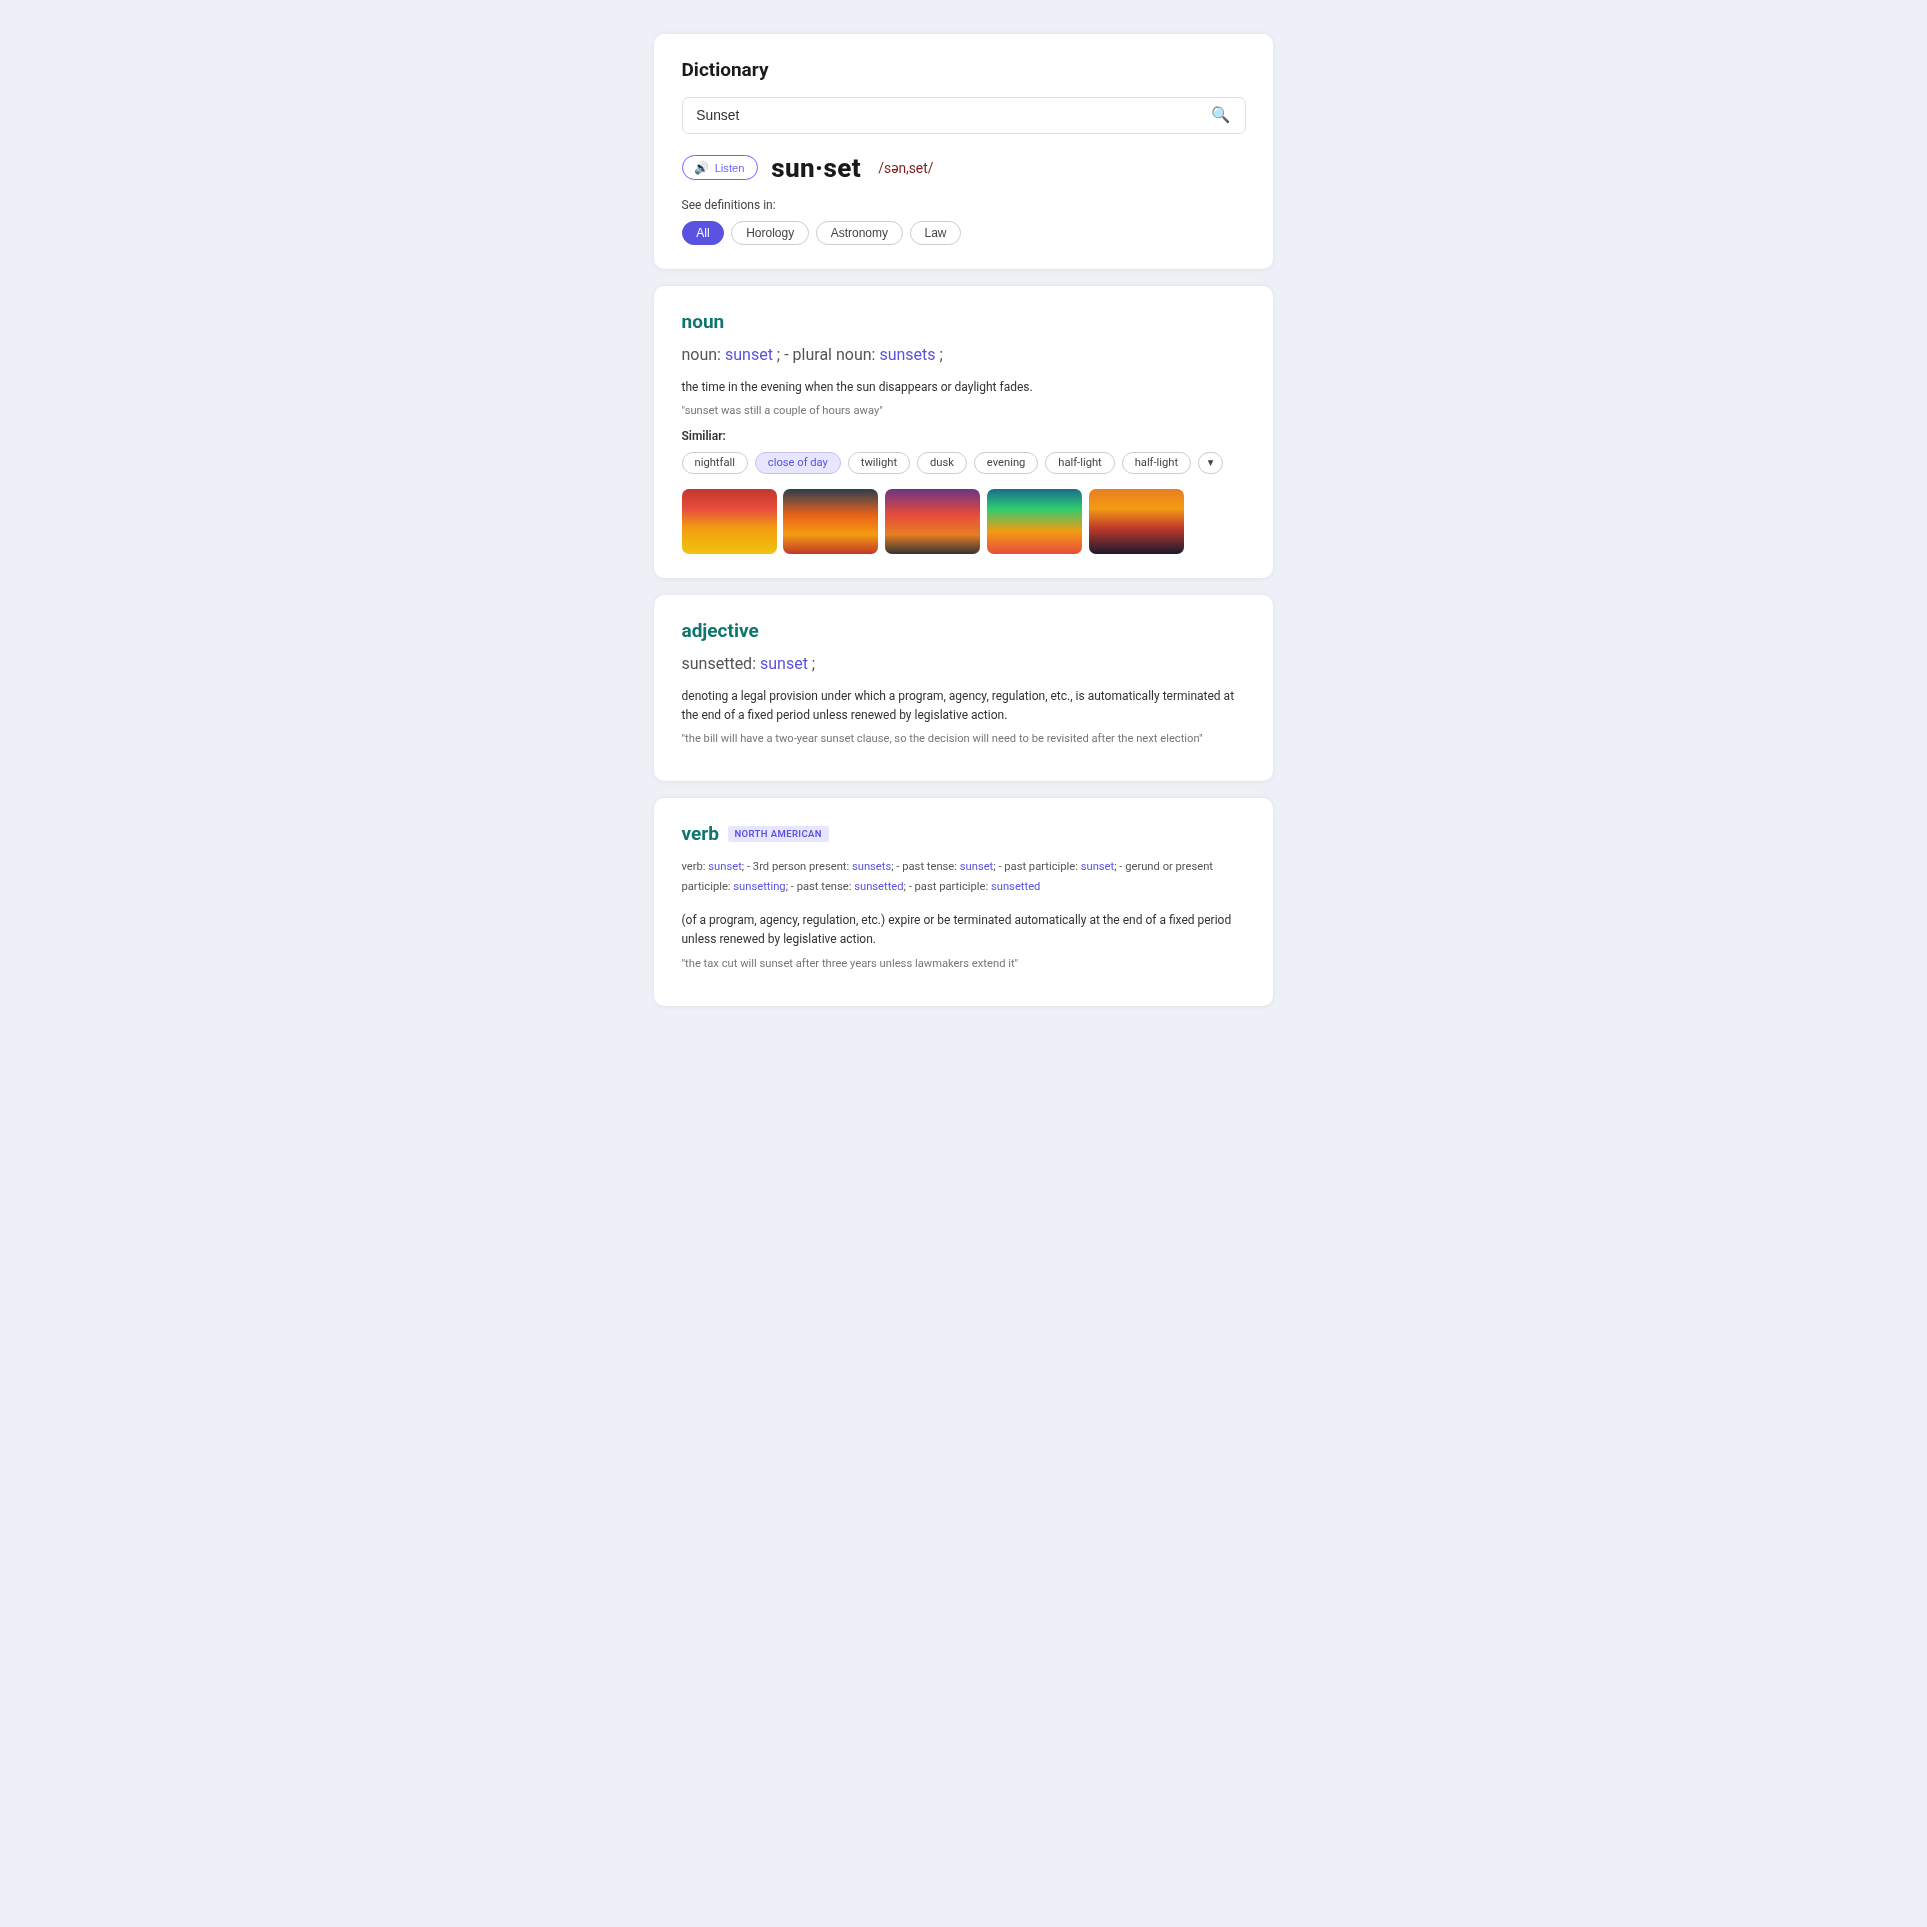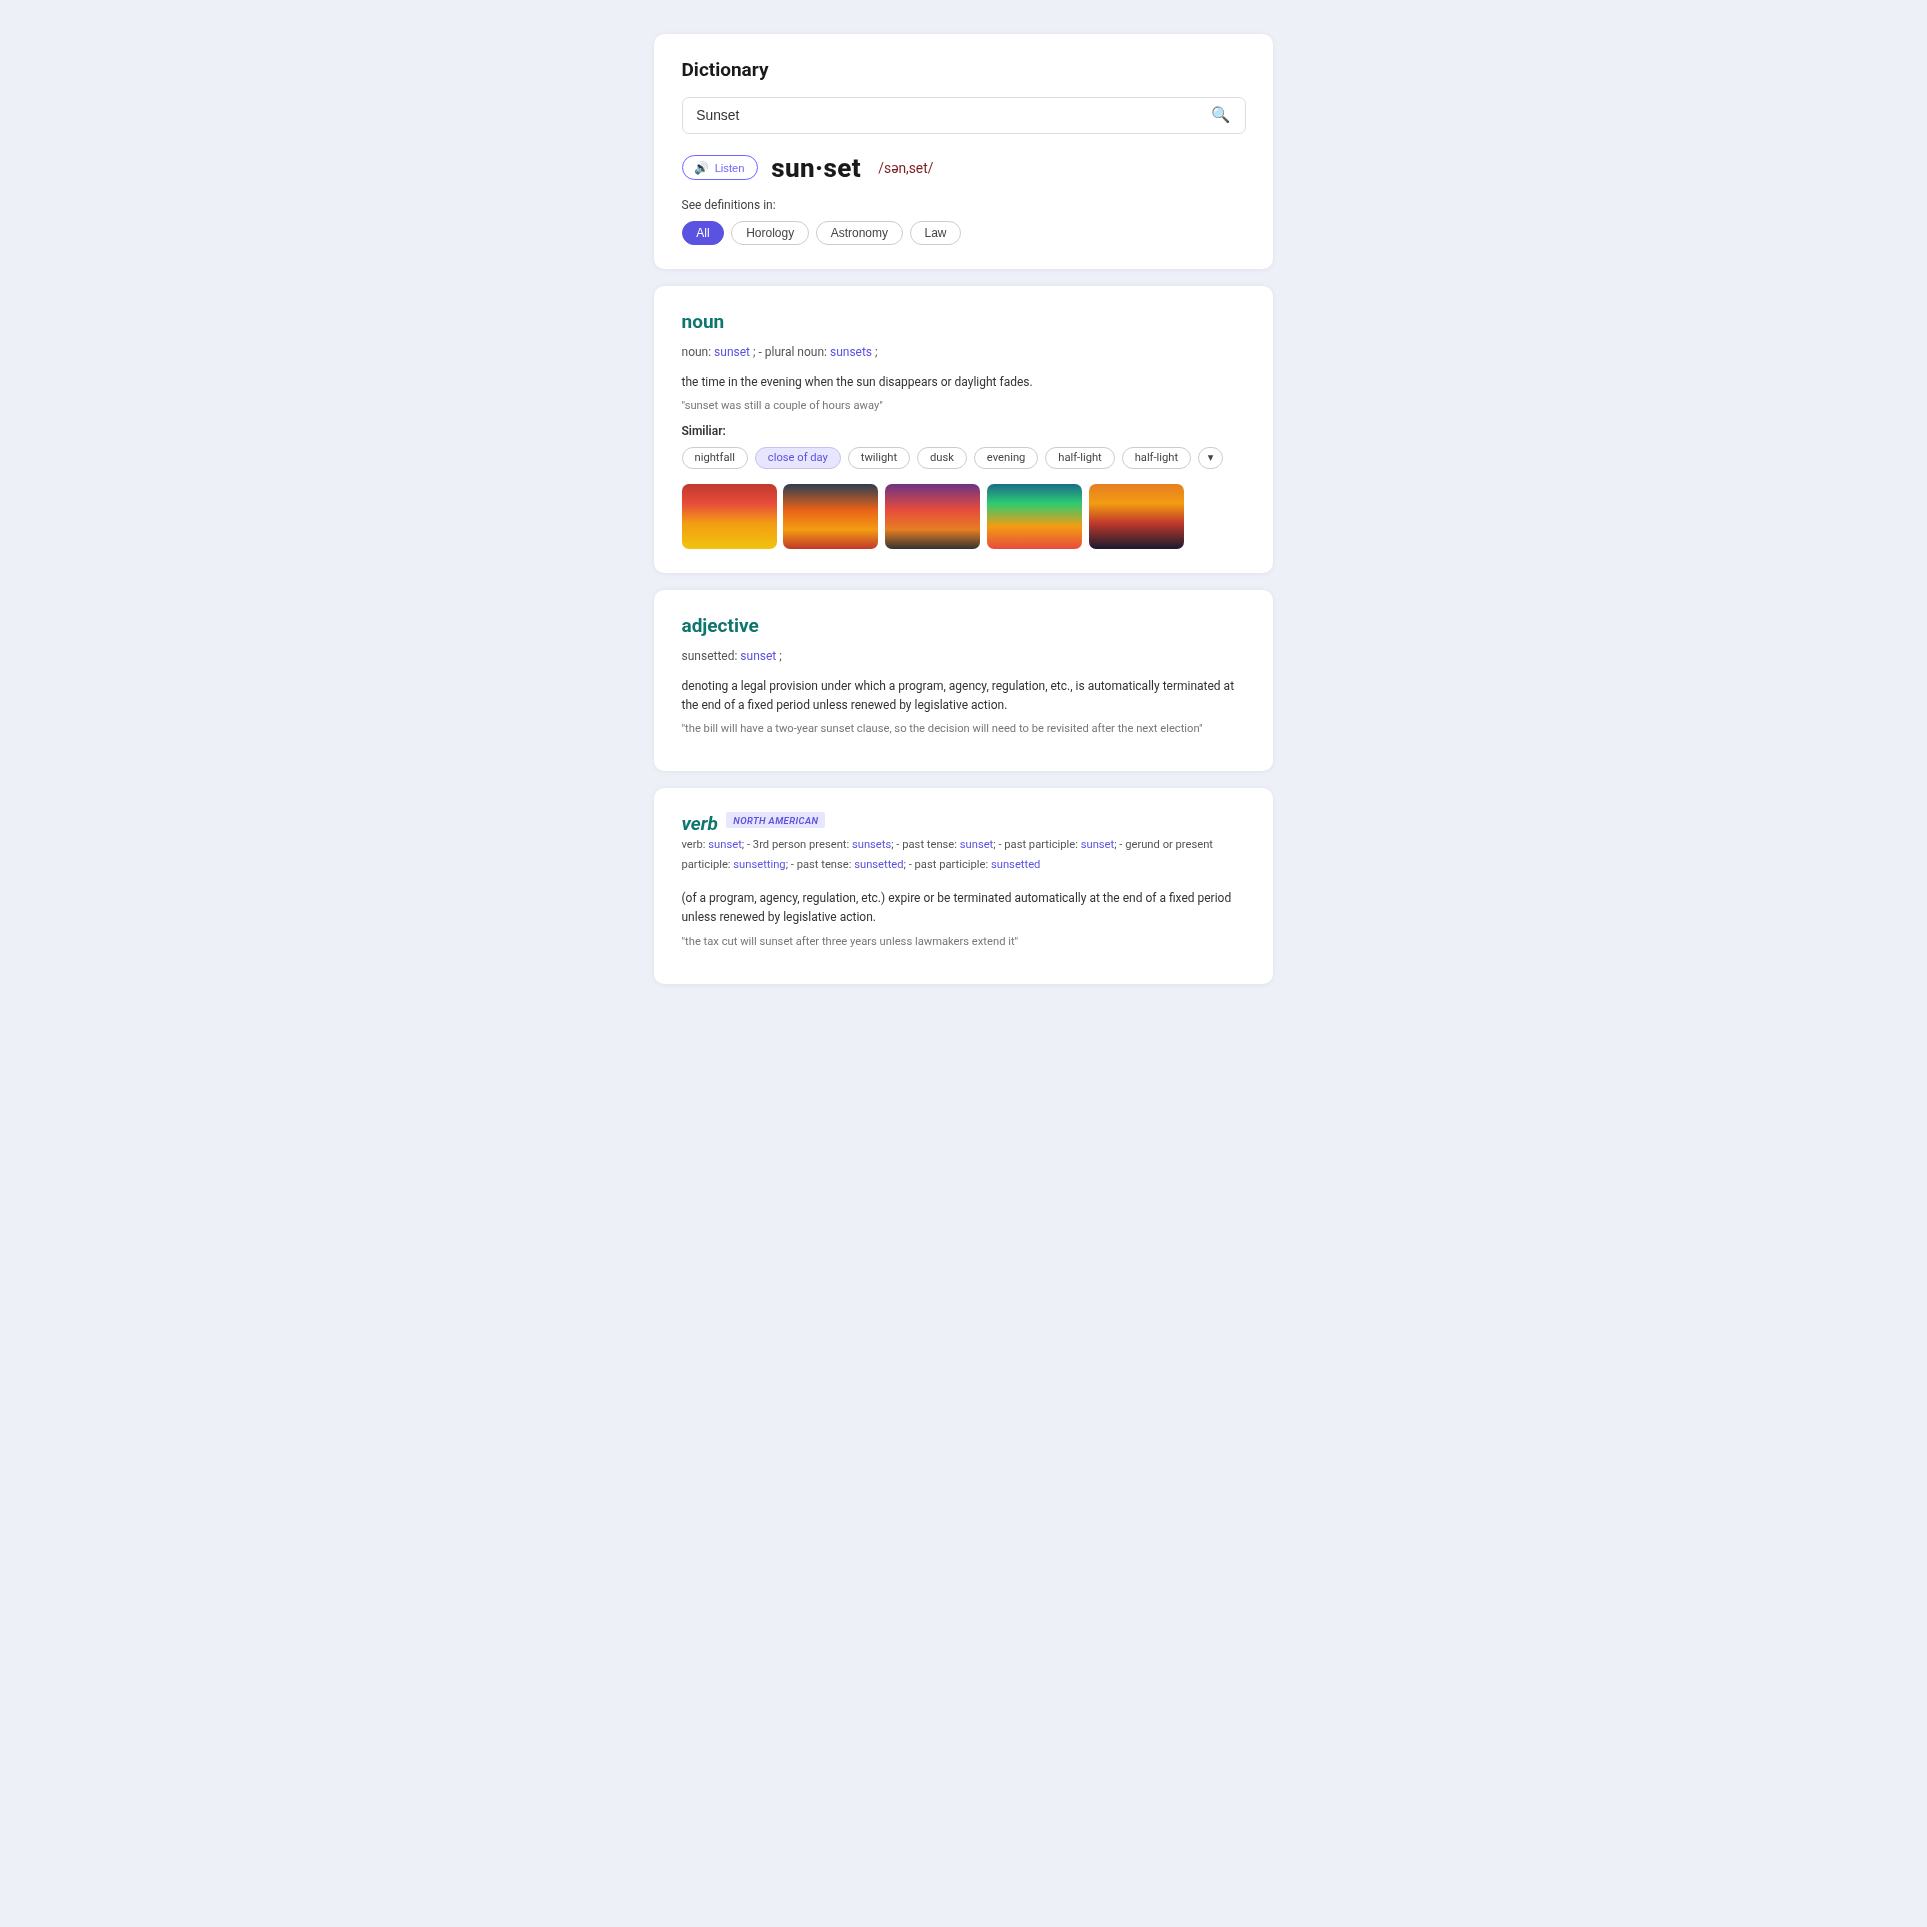--- a/index.html
+++ b/index.html
@@ -124,21 +124,21 @@
       border-color: #5a52e0;
       color: #fff;
     }
     .part-of-speech {
       font-size: 19px;
       font-weight: 700;
       color: #0f766e;
       margin-bottom: 12px;
     }
     .meta-line {
-      font-size: 12px;
+      font-size: 16px;
       color: #555;
       margin-bottom: 13.8px;
     }
     .link-word {
       color: #5a52e0;
       text-decoration: none;
     }
     .definition-text {
       font-size: 12px;
       color: #333;
@@ -311,21 +311,21 @@
       <span>sunsetted: </span>
       <a class="link-word" href="#">sunset</a>
       <span>;</span>
     </div>
 
     <div class="definition-text">denoting a legal provision under which a program, agency, regulation, etc., is automatically terminated at the end of a fixed period unless renewed by legislative action.</div>
     <div class="example-text">"the bill will have a two-year sunset clause, so the decision will need to be revisited after the next election"</div>
   </div>
 
   <div class="card">
-    <div style="display:flex; align-items:flex-start; font-style:italic;">
+    <div style="display:flex; align-items:center; margin-bottom:12px;">
       <span class="part-of-speech" style="margin-bottom:0;">verb</span>
       <span class="north-american-badge">NORTH AMERICAN</span>
     </div>
 
     <div class="verb-line">
       <span>verb: </span><a class="link-word" href="#">sunset</a><span>;  -  3rd person present: </span><a class="link-word" href="#">sunsets</a><span>;  -  past tense: </span><a class="link-word" href="#">sunset</a><span>;  -  past participle: </span><a class="link-word" href="#">sunset</a><span>;  -  gerund or present participle: </span><a class="link-word" href="#">sunsetting</a><span>;  -  past tense: </span><a class="link-word" href="#">sunsetted</a><span>;  -  past participle: </span><a class="link-word" href="#">sunsetted</a>
     </div>
 
     <div class="definition-text">(of a program, agency, regulation, etc.) expire or be terminated automatically at the end of a fixed period unless renewed by legislative action.</div>
     <div class="example-text">"the tax cut will sunset after three years unless lawmakers extend it"</div>

